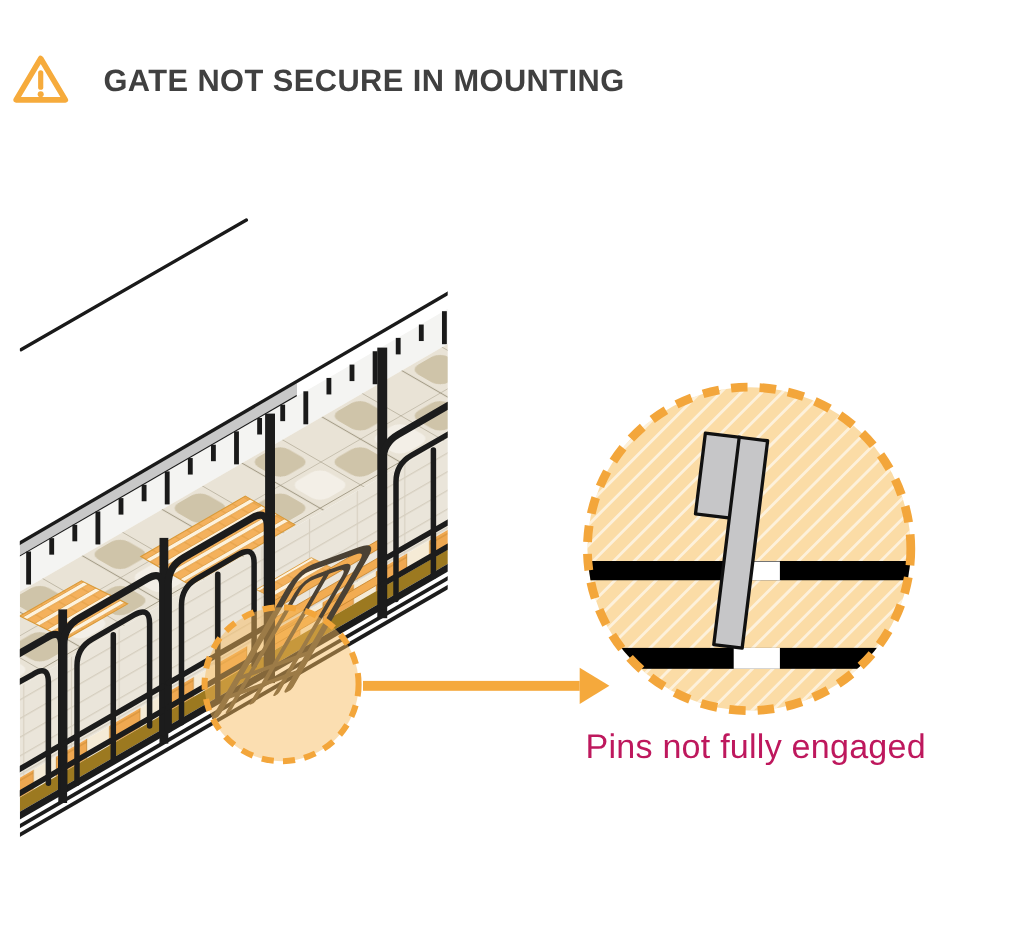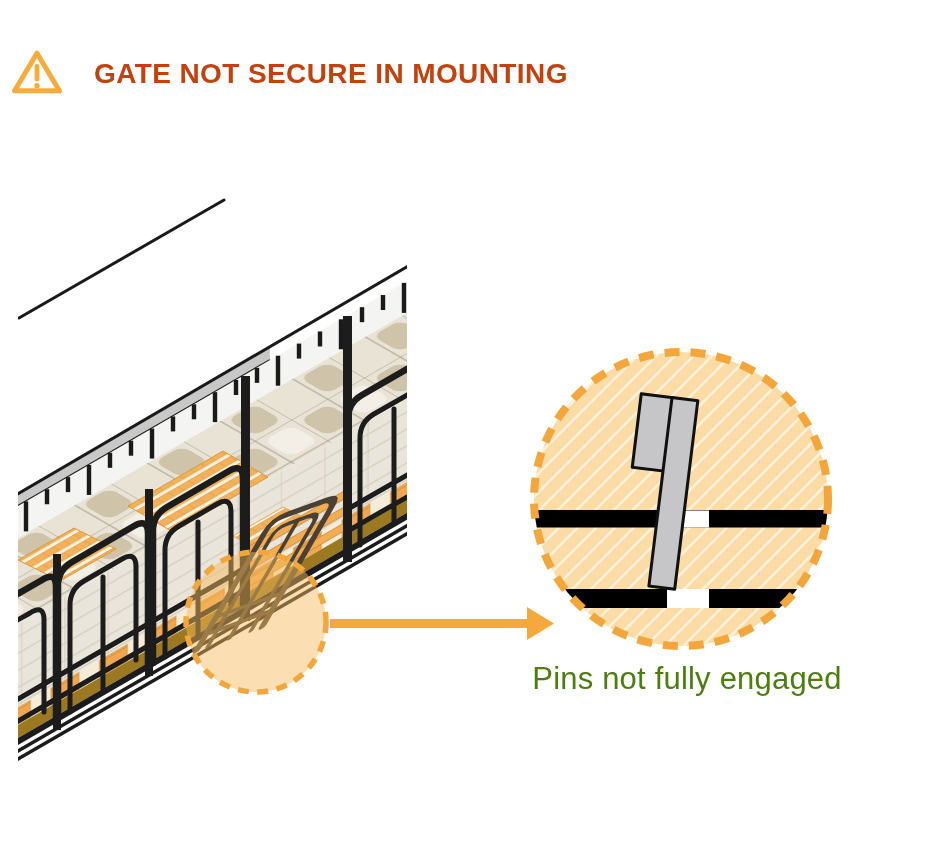--- a/index.html
+++ b/index.html
@@ -1,23 +1,23 @@
 <!DOCTYPE html>
 <html><head>
 <meta charset="utf-8">
 <style>
   html,body{margin:0;padding:0;background:#ffffff;}
   .stage{position:relative;width:935px;height:850px;background:#fff;overflow:hidden;
          font-family:"Liberation Sans","DejaVu Sans",sans-serif;}
   .hdr-title{position:absolute;left:94px;top:58px;font-size:28px;font-weight:700;
-             color:#c2410c;letter-spacing:.4px;white-space:nowrap;}
+             color:#404040;letter-spacing:.4px;white-space:nowrap;}
   .warn-icon{position:absolute;left:11px;top:48px;width:52px;height:48px;}
   .scene{position:absolute;left:0;top:0;width:935px;height:850px;}
   .caption{position:absolute;left:487px;top:661px;width:400px;text-align:center;
-           font-size:31px;color:#4d7c0f;letter-spacing:.2px;}
+           font-size:31px;color:#be185d;letter-spacing:.2px;}
 </style>
 </head>
 <body>
 
 <div class="stage">
 
   <svg class="warn-icon" viewBox="0 0 72 66">
     <path d="M36,7 L67,59 L5,59 Z" fill="#ffffff" stroke="#F6AB3C" stroke-width="7" stroke-linejoin="round"></path>
     <line x1="36" y1="25" x2="36" y2="43" stroke="#F6AB3C" stroke-width="6.5" stroke-linecap="round"></line>
     <circle cx="36" cy="52" r="3.8" fill="#F6AB3C"></circle>

